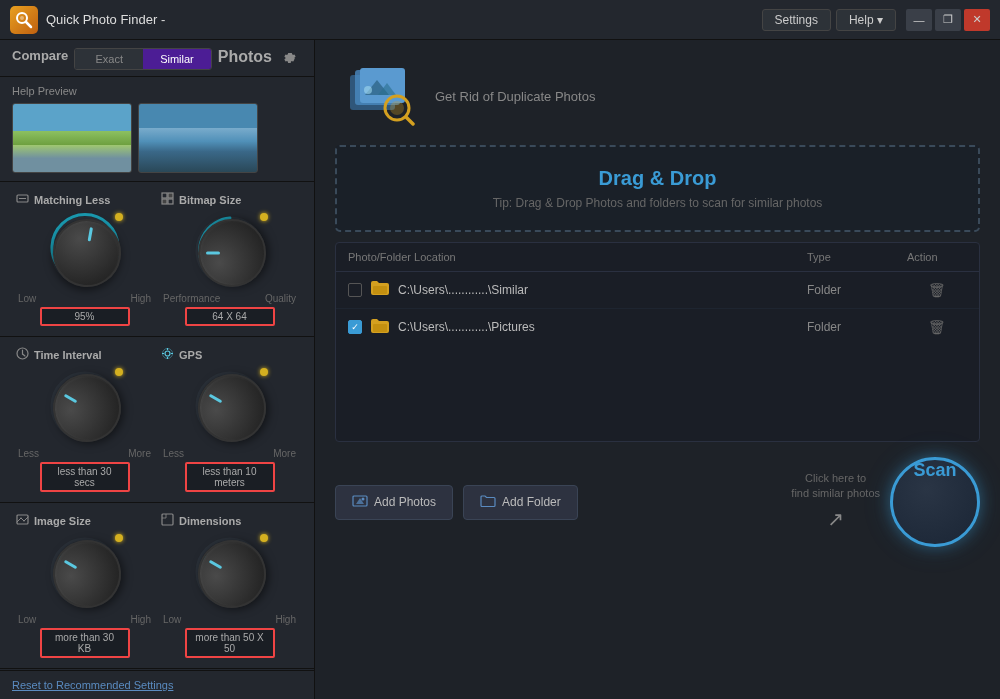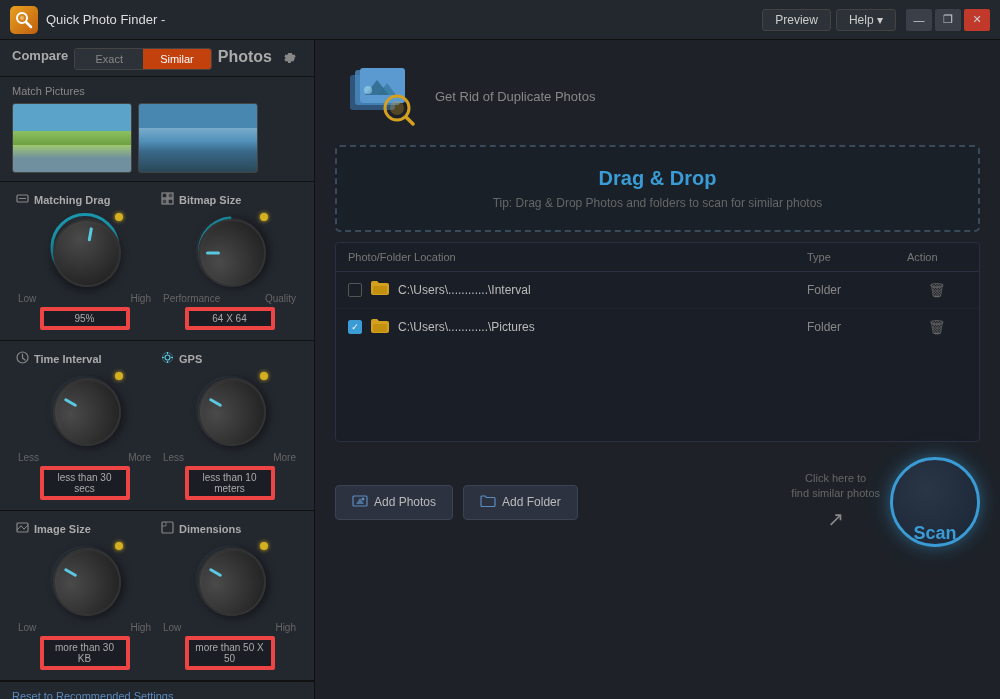--- a/index.html
+++ b/index.html
@@ -111,21 +111,21 @@
     .tab-btn {
       flex: 1;
       padding: 4px 10px;
       font-size: 11px;
       border: none;
       cursor: pointer;
       background: #2d3238;
       color: #888;
     }
     .tab-btn.active {
-      background: #c2410c;
+      background: #4c1d95;
       color: white;
     }
     .photos-label {
       color: #aaa;
       font-size: 16px;
       font-weight: 700;
     }
     .settings-icon-btn {
       background: none;
       border: none;
@@ -226,21 +226,21 @@
       display: flex;
       justify-content: space-between;
       width: 100%;
       font-size: 10px;
       color: #666;
       padding: 0 2px;
       margin-top: 2px;
     }
     .knob-value-box {
       background: #1a1e24;
-      border: 4px solid #ef4444;
+      border: 2px solid #ef4444;
       color: #aaa;
       font-size: 10px;
       text-align: center;
       padding: 2px 6px;
       border-radius: 2px;
       width: 90px;
       margin-top: 3px;
     }
 
     
@@ -422,21 +422,21 @@
       height: 90px;
       border-radius: 50%;
       background: radial-gradient(circle at 40% 35%, #2a3545, #1a2535);
       border: 3px solid #3a9bd5;
       color: #3a9bd5;
       font-size: 18px;
       font-weight: 700;
       cursor: pointer;
       box-shadow: 0 0 15px rgba(58, 155, 213, 0.4), 0 0 30px rgba(58, 155, 213, 0.15);
       display: flex;
-      align-items: flex-end;
+      align-items: flex-start;
       justify-content: center;
     }
 
     
     .left-footer {
       padding: 8px 12px;
       border-top: 1px solid #111;
       margin-top: auto;
     }
     .reset-link {
@@ -478,21 +478,21 @@
 <div class="titlebar">
   <div class="titlebar-logo">
     <svg width="18" height="18" viewBox="0 0 18 18">
       <circle cx="7" cy="7" r="5" fill="none" stroke="white" stroke-width="2"></circle>
       <line x1="11" y1="11" x2="16" y2="16" stroke="white" stroke-width="2.5" stroke-linecap="round"></line>
       <circle cx="7" cy="7" r="2" fill="rgba(255,255,255,0.4)"></circle>
     </svg>
   </div>
   <span class="titlebar-title">Quick Photo Finder -</span>
   <div class="titlebar-nav">
-    <button class="titlebar-btn">Preview</button>
+    <button class="titlebar-btn">Settings</button>
     <button class="titlebar-btn titlebar-help">Help ▾</button>
   </div>
   <div class="win-controls">
     <button class="win-control">—</button>
     <button class="win-control">❐</button>
     <button class="win-control close">✕</button>
   </div>
 </div>
 
 <div class="main-layout">
@@ -508,39 +508,39 @@
       <span class="photos-label">Photos</span>
       <button class="settings-icon-btn">
         <svg width="14" height="14" viewBox="0 0 14 14" fill="#888">
           <path d="M7 4.5a2.5 2.5 0 100 5 2.5 2.5 0 000-5zm0 4a1.5 1.5 0 110-3 1.5 1.5 0 010 3z"></path>
           <path d="M12.3 8.1l-.8-.5a4.7 4.7 0 000-1.2l.8-.5a.5.5 0 00.2-.6l-.9-1.6a.5.5 0 00-.6-.2l-.9.4a4.7 4.7 0 00-1-.6l-.1-1a.5.5 0 00-.5-.4H5.5a.5.5 0 00-.5.4l-.1 1a4.7 4.7 0 00-1 .6l-.9-.4a.5.5 0 00-.6.2L1.5 5.3a.5.5 0 00.2.6l.8.5a4.7 4.7 0 000 1.2l-.8.5a.5.5 0 00-.2.6l.9 1.6a.5.5 0 00.6.2l.9-.4c.3.2.7.4 1 .6l.1 1a.5.5 0 00.5.4h1.8a.5.5 0 00.5-.4l.1-1c.4-.2.7-.4 1-.6l.9.4a.5.5 0 00.6-.2l.9-1.6a.5.5 0 00-.2-.6z"></path>
         </svg>
       </button>
     </div>
 
     <div class="match-preview-section">
-      <div class="section-label">Match Pictures</div>
+      <div class="section-label">Help Preview</div>
       <div class="preview-images">
         <div class="preview-img beach-img"></div>
         <div class="preview-img boat-img"></div>
       </div>
     </div>
 
     <div class="knobs-section">
       <div class="knobs-row">
 
         <div class="knob-group">
           <div class="knob-group-title">
             <span>
               <svg width="13" height="13" viewBox="0 0 13 13" fill="#888">
                 <rect x="1" y="3" width="11" height="7" rx="1" fill="none" stroke="#888" stroke-width="1.2"></rect>
                 <line x1="3" y1="6.5" x2="10" y2="6.5" stroke="#888" stroke-width="1"></line>
               </svg>
             </span>
-            <span>Matching Drag</span>
+            <span>Matching Less</span>
           </div>
           <div class="knob-wrap">
             <svg width="80" height="80">
               <circle cx="40" cy="40" r="33" fill="none" stroke="#2a3038" stroke-width="3"></circle>
               <path d="M 15 58 A 33 33 0 1 1 65 58" fill="none" stroke="#1a9ab0" stroke-width="3" stroke-linecap="round"></path>
             </svg>
             <div class="knob-inner knob" style="transform: rotate(10deg);">
             </div>
             <div class="knob-indicator"></div>
           </div>
@@ -748,21 +748,21 @@
 
       <div class="file-row">
         <div class="col-path">
           <div class="file-checkbox-empty"></div>
           <span style="color:#d4a020; font-size:16px;">
             <svg width="20" height="16" viewBox="0 0 20 16" fill="#d4a020">
               <path d="M1 3a2 2 0 012-2h4l2 2h8a2 2 0 012 2v8a2 2 0 01-2 2H3a2 2 0 01-2-2V3z"></path>
               <rect x="3" y="6" width="14" height="8" rx="1" fill="#c49010"></rect>
             </svg>
           </span>
-          <span class="file-path-text">C:\Users\............\Interval</span>
+          <span class="file-path-text">C:\Users\............\Similar</span>
         </div>
         <span class="col-type">Folder</span>
         <div class="col-action">
           <button class="delete-btn">🗑</button>
         </div>
       </div>
 
       <div class="file-row">
         <div class="col-path">
           <div class="file-checkbox checked"></div>

